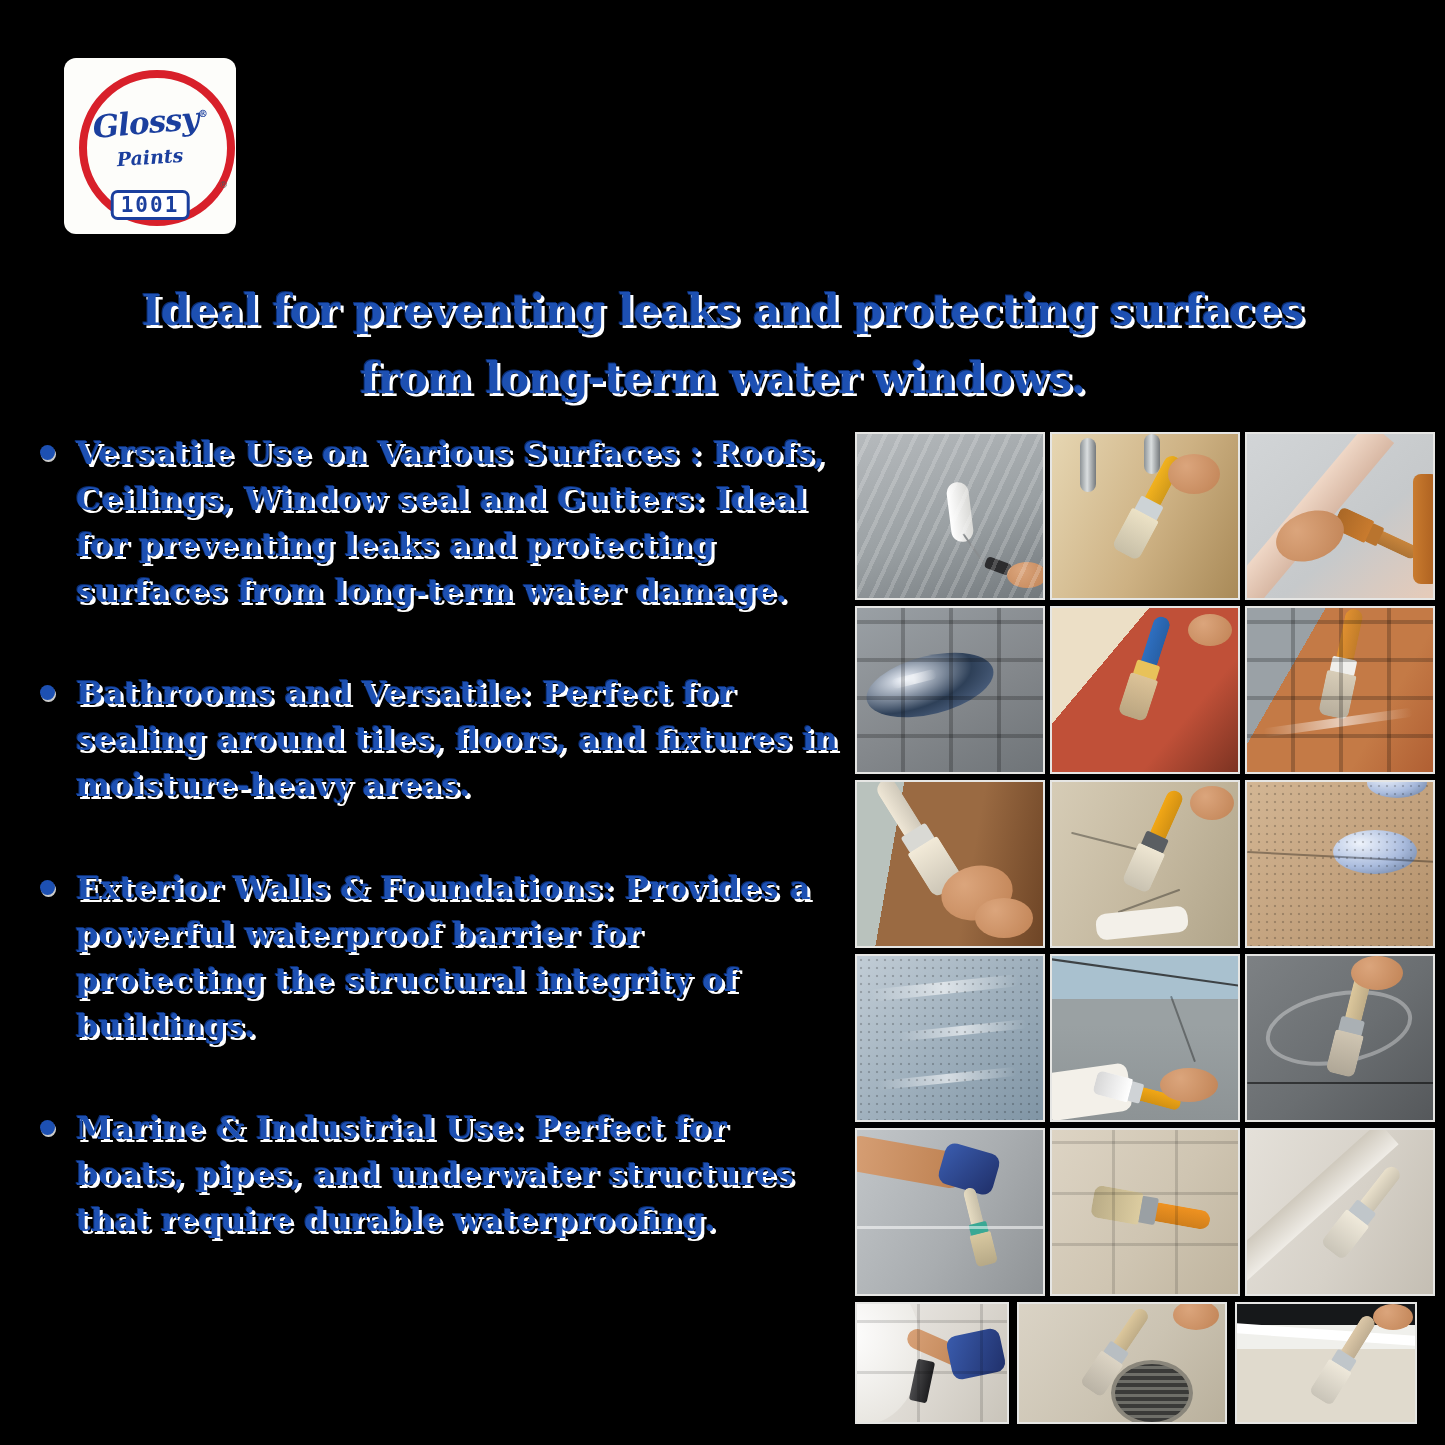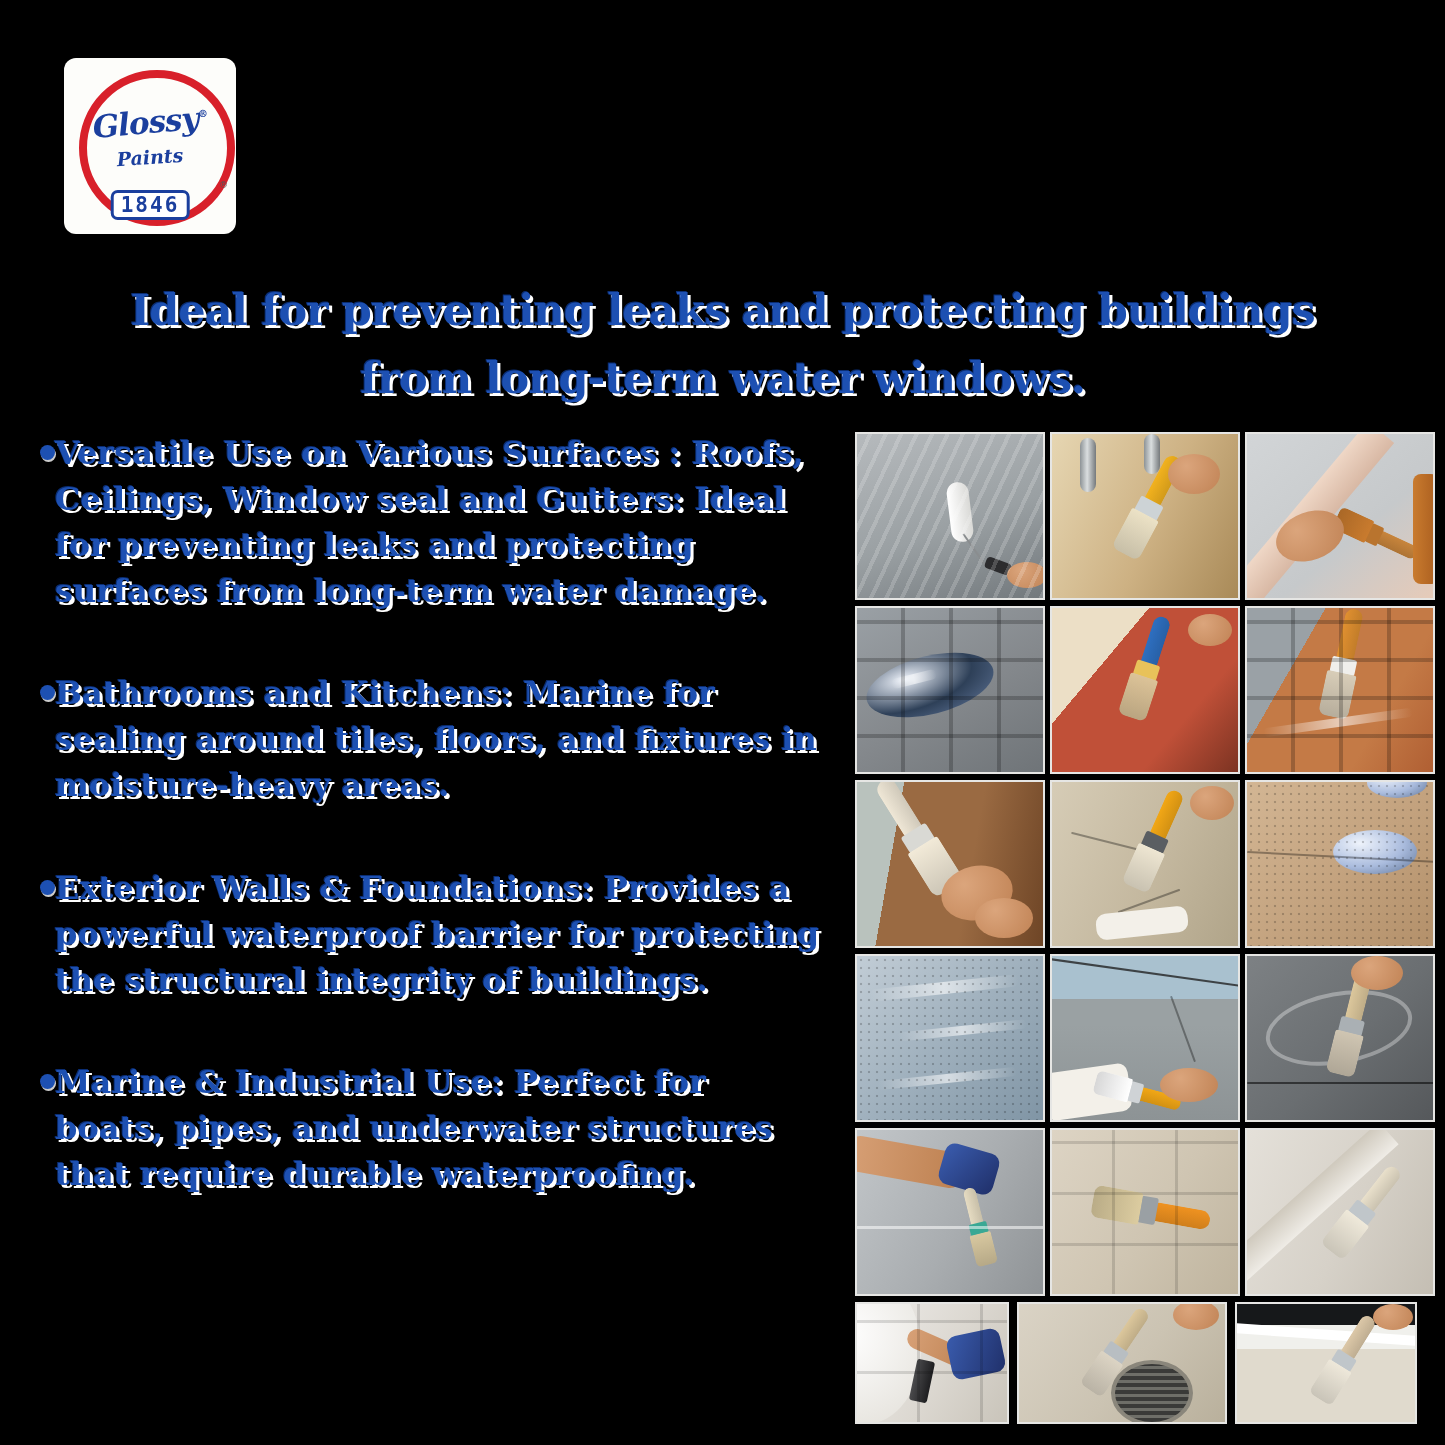--- a/index.html
+++ b/index.html
@@ -27,21 +27,21 @@
 
   
   .title{position:absolute;left:0;top:248px;width:100%;text-align:center;
          font-weight:bold;font-size:43px;line-height:1.58;letter-spacing:-1px;
          color:var(--blue);
          text-shadow:3px 3px 0 #ffffff,-1px -1px 0 #0a2d73;}
 
   
   .bullets{position:absolute;left:40px;top:430px;width:800px;list-style:none;
            margin:0;padding:0;}
-  .bullets li{display:flex;margin-bottom:56px;}
+  .bullets li{display:flex;gap:21px;margin-bottom:56px;}
   .dot{flex:none;width:15px;height:15px;border-radius:50%;background:var(--blue);
        margin-top:15px;box-shadow:1px 2px 0 #ffffffcc;}
   .btxt{font-weight:bold;font-size:32px;line-height:1.44;max-width:765px;
         color:var(--blue);
         text-shadow:3px 3px 0 #ffffff,-1px -1px 0 #0a2d73;}
 
   
   .grid{position:absolute;left:855px;top:432px;width:582px;}
   .grid-main{display:grid;grid-template-columns:repeat(3,190px);
              grid-auto-rows:168px;gap:6px 5px;}
@@ -94,36 +94,36 @@
       background-image:repeating-linear-gradient(115deg,transparent 0 10px,#ffffff2e 10px 14px);}
 </style>
 </head>
 <body style="background: rgb(0, 0, 0);">
 
 <div class="logo">
   <div class="logo-ring"></div>
   <div class="logo-glossy"><span>Glossy</span><span class="logo-reg">®</span></div>
   <div class="logo-paints">Paints</div>
   <span class="badge-reg">®</span>
-  <div class="logo-badge">1846</div>
+  <div class="logo-badge">1001</div>
 </div>
 
 <h1 class="title">
-  <span>Ideal for preventing leaks and protecting buildings</span><br>
+  <span>Ideal for preventing leaks and protecting surfaces</span><br>
   <span>from long-term water windows.</span>
 </h1>
 
 <ul class="bullets">
   <li>
       <span class="dot"></span>
       <span class="btxt">Versatile Use on Various Surfaces : Roofs, Ceilings, Window seal and Gutters: Ideal for preventing leaks and protecting surfaces from long-term water damage.</span>
     </li>
   <li>
       <span class="dot"></span>
-      <span class="btxt">Bathrooms and Kitchens: Marine for sealing around tiles, floors, and fixtures in moisture-heavy areas.</span>
+      <span class="btxt">Bathrooms and Versatile: Perfect for sealing around tiles, floors, and fixtures in moisture-heavy areas.</span>
     </li>
   <li>
       <span class="dot"></span>
       <span class="btxt">Exterior Walls &amp; Foundations: Provides a powerful waterproof barrier for protecting the structural integrity of buildings.</span>
     </li>
   <li>
       <span class="dot"></span>
       <span class="btxt">Marine &amp; Industrial Use: Perfect for boats, pipes, and underwater structures that require durable waterproofing.</span>
     </li>
 </ul>

